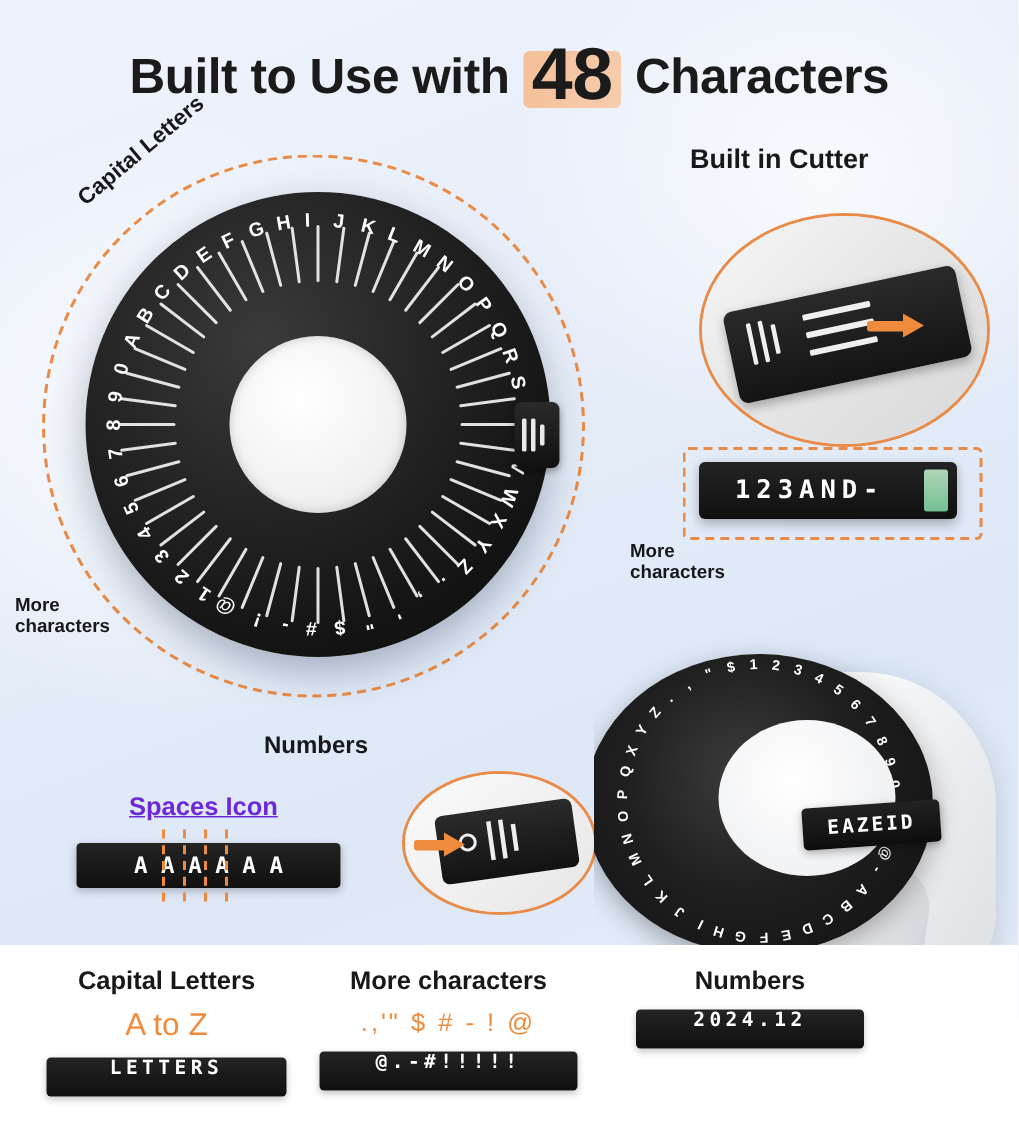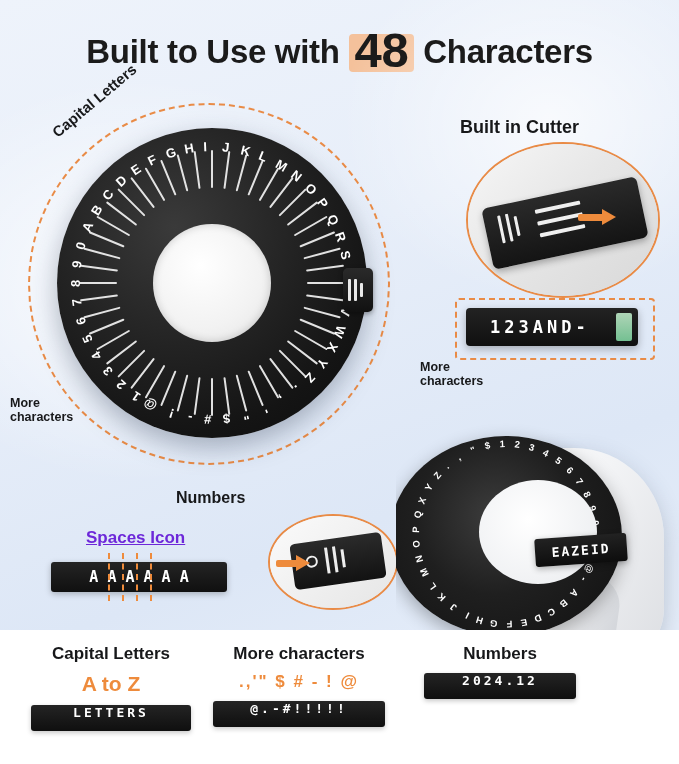--- a/index.html
+++ b/index.html
@@ -76,21 +76,21 @@
   .dial-tab i:nth-child(3){left:17px;height:14px;top:15px;}
 
   
   .lbl{position:absolute;font-size:15px;font-weight:bold;color:#17181a;}
   .lbl-capital{left:42px;top:92px;transform:rotate(-40deg);}
   .lbl-numbers{left:176px;top:489px;font-size:16px;}
   .lbl-more-left{left:10px;top:396px;font-size:12.5px;line-height:14px;font-weight:bold;width:92px;}
   .lbl-more-right{left:420px;top:360px;font-size:12.5px;line-height:14px;font-weight:bold;width:86px;}
 
   
-  .cutter-title{position:absolute;left:460px;top:117px;font-size:18px;font-weight:bold;color:#17181a;}
+  .cutter-title{position:absolute;left:460px;top:96px;font-size:18px;font-weight:bold;color:#17181a;}
   .cutter-box{
     position:absolute;left:466px;top:142px;width:190px;height:152px;border-radius:50%;
     border:2px solid #e98b46;overflow:hidden;background:#dfe7f2;
   }
   .cutter-device{
     position:absolute;left:-24px;top:-16px;width:250px;height:200px;
     background:linear-gradient(150deg,#fafafa 0%,#e7e7e7 42%,#d4d4d4 100%);
     transform:rotate(-12deg);border-radius:40px;
   }
   .cutter-strip{
@@ -180,21 +180,21 @@
     box-shadow:0 2px 6px rgba(0,0,0,.3);
   }
   .prod-label span{color:#fff;font-family:"DejaVu Sans Mono",monospace;font-size:13px;letter-spacing:2px;font-weight:bold;}
 
   
   .bottom{
     position:absolute;left:0;top:630px;width:679px;height:134px;background:#ffffff;
   }
   .bcol{position:absolute;top:14px;text-align:center;}
   .bcol .t1{font-size:17px;font-weight:bold;color:#17181a;}
-  .bcol .t2{font-size:21px;font-weight:bold;color:#ee8b3c;margin-top:8px;text-align:center;}
+  .bcol .t2{font-size:21px;font-weight:normal;color:#ee8b3c;margin-top:8px;text-align:center;}
   .bcol .t2.sym{font-size:17px;letter-spacing:2px;}
   .bstrip{
     margin:9px auto 0;background:linear-gradient(180deg,#242424,#0f0f0f);border-radius:3px;
     height:26px;display:flex;justify-content:center;
     box-shadow:0 2px 5px rgba(0,0,0,.22);
   }
   .bstrip span{color:#fff;font-family:"DejaVu Sans Mono",monospace;font-size:13px;letter-spacing:3px;font-weight:bold;}
   .c1{left:16px;width:190px;}
   .c2{left:196px;width:206px;}
   .c3{left:400px;width:200px;}

